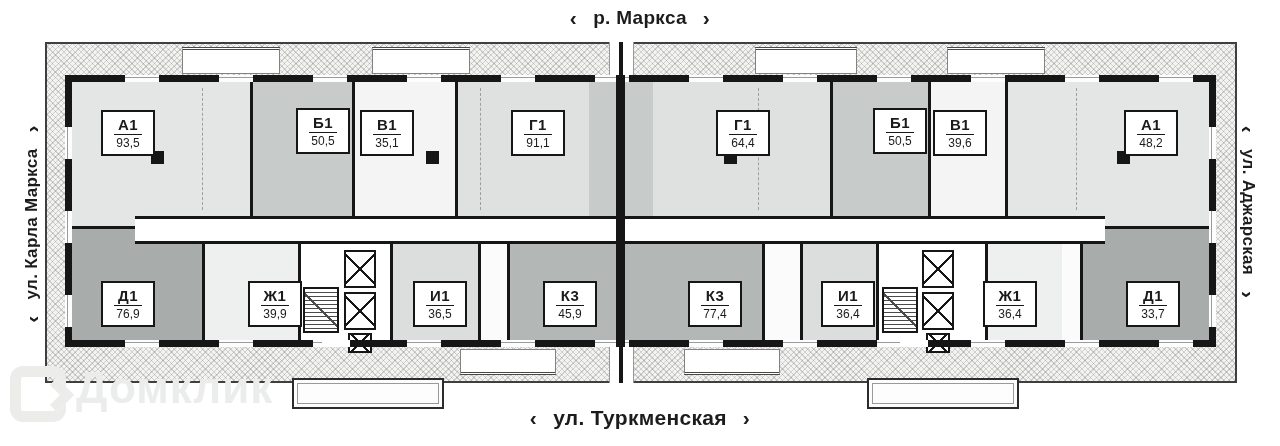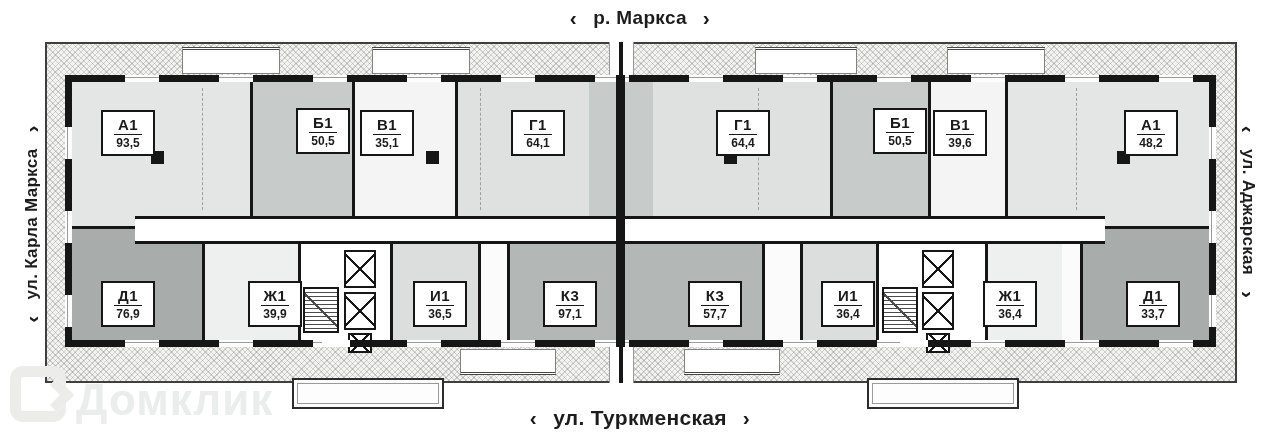--- a/index.html
+++ b/index.html
@@ -46,28 +46,28 @@
   .balc-b{background:#fff;border:1px solid #828282;border-bottom:3px double #474747;box-sizing:border-box;}
   .porch{background:#fdfdfd;border:2px solid #2c2c2c;box-shadow:inset 0 0 0 3px #fdfdfd, inset 0 0 0 4px #9a9a9a;box-sizing:border-box;}
   .seam-ch{background:#fff;border-left:1px solid #999;border-right:1px solid #999;box-sizing:border-box;}
   .seam-wall{background:var(--wall);}
   .doorgap{background:#fff;}
   
   .lab{width:54px;height:46px;background:#fff;border:2px solid var(--wall);box-sizing:border-box;
        display:flex;flex-direction:column;align-items:center;justify-content:center;z-index:10;cursor:pointer;}
   .lab .code{font-size:15px;font-weight:bold;letter-spacing:.5px;line-height:16px;}
   .lab .rule{width:28px;height:1px;background:var(--wall);margin:1px 0 2px 0;}
-  .lab .area{font-size:12px;font-weight:bold;line-height:12px;}
+  .lab .area{font-size:12px;font-weight:normal;line-height:12px;}
   
   .street{font-weight:bold;font-size:19px;letter-spacing:.3px;color:#1c1c1c;white-space:nowrap;
           display:flex;align-items:center;justify-content:center;gap:16px;z-index:20;}
   .street .arr{font-size:21px;font-weight:bold;}
   #street-south{font-size:21px;}
   
-  #wm{left:10px;top:366px;display:flex;align-items:flex-end;gap:10px;z-index:40;pointer-events:none;}
+  #wm{left:10px;top:366px;display:flex;align-items:flex-start;gap:10px;z-index:40;pointer-events:none;}
   #wm .logo{width:34px;height:34px;border:11px solid #ececeb;border-radius:13px;position:relative;}
   #wm .logo .chev{position:absolute;right:-14px;top:6px;width:14px;height:14px;
        border-top:10px solid #ececeb;border-right:10px solid #ececeb;transform:rotate(45deg);background:#fff;}
   #wm .txt{font-size:44px;font-weight:bold;color:#ebecec;letter-spacing:1px;line-height:44px;}
 </style>
 </head>
 <body>
 
 <div id="plan">
 
@@ -195,41 +195,41 @@
     <span class="area">50,5</span>
   </div>
   <div class="abs lab" style="left:360px;top:110px;">
     <span class="code">В1</span>
     <span class="rule"></span>
     <span class="area">35,1</span>
   </div>
   <div class="abs lab" style="left:511px;top:110px;">
     <span class="code">Г1</span>
     <span class="rule"></span>
-    <span class="area">64,1</span>
+    <span class="area">91,1</span>
   </div>
   <div class="abs lab" style="left:101px;top:281px;">
     <span class="code">Д1</span>
     <span class="rule"></span>
     <span class="area">76,9</span>
   </div>
   <div class="abs lab" style="left:248px;top:281px;">
     <span class="code">Ж1</span>
     <span class="rule"></span>
     <span class="area">39,9</span>
   </div>
   <div class="abs lab" style="left:413px;top:281px;">
     <span class="code">И1</span>
     <span class="rule"></span>
     <span class="area">36,5</span>
   </div>
   <div class="abs lab" style="left:543px;top:281px;">
     <span class="code">К3</span>
     <span class="rule"></span>
-    <span class="area">97,1</span>
+    <span class="area">45,9</span>
   </div>
   <div class="abs lab" style="left:716px;top:110px;">
     <span class="code">Г1</span>
     <span class="rule"></span>
     <span class="area">64,4</span>
   </div>
   <div class="abs lab" style="left:873px;top:108px;">
     <span class="code">Б1</span>
     <span class="rule"></span>
     <span class="area">50,5</span>
@@ -240,21 +240,21 @@
     <span class="area">39,6</span>
   </div>
   <div class="abs lab" style="left:1124px;top:110px;">
     <span class="code">А1</span>
     <span class="rule"></span>
     <span class="area">48,2</span>
   </div>
   <div class="abs lab" style="left:688px;top:281px;">
     <span class="code">К3</span>
     <span class="rule"></span>
-    <span class="area">57,7</span>
+    <span class="area">77,4</span>
   </div>
   <div class="abs lab" style="left:821px;top:281px;">
     <span class="code">И1</span>
     <span class="rule"></span>
     <span class="area">36,4</span>
   </div>
   <div class="abs lab" style="left:983px;top:281px;">
     <span class="code">Ж1</span>
     <span class="rule"></span>
     <span class="area">36,4</span>

